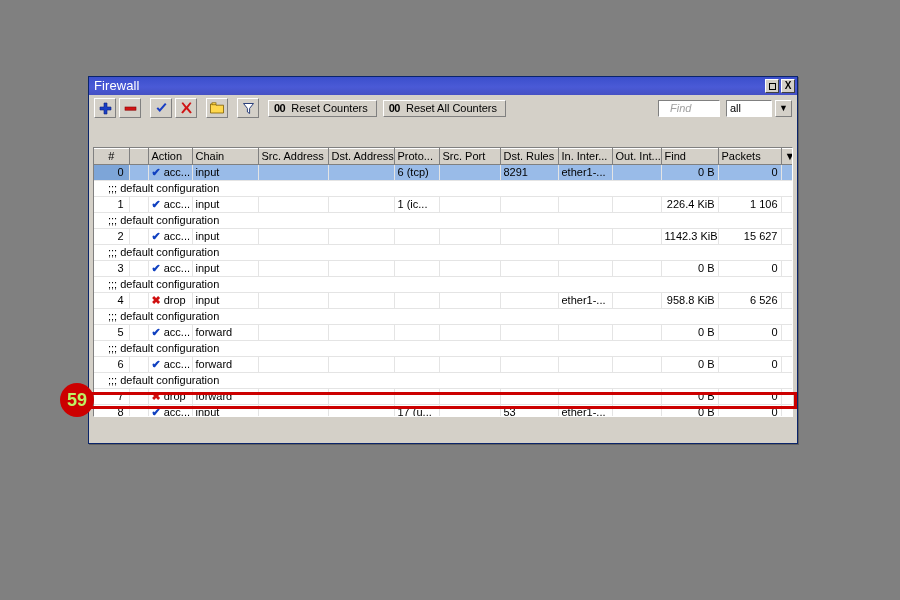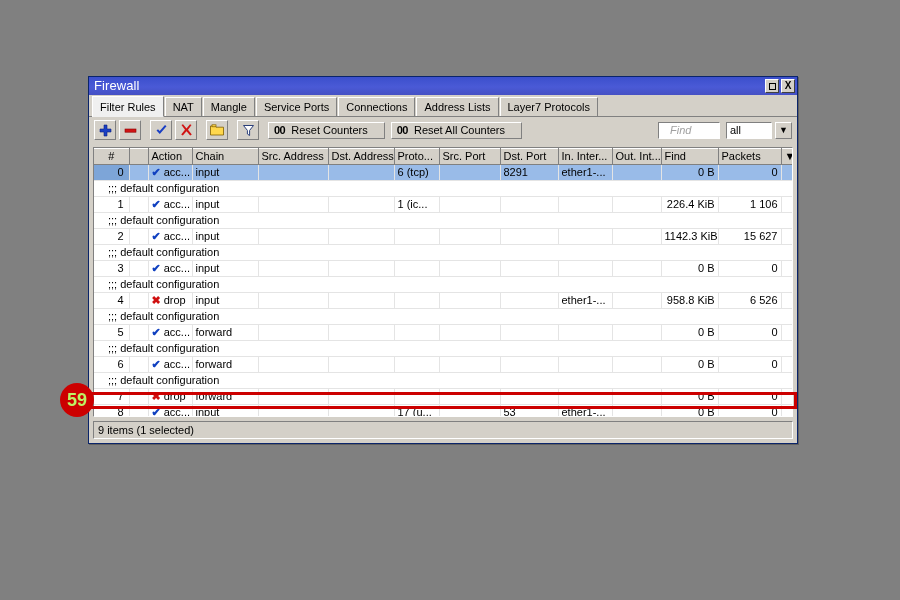--- a/index.html
+++ b/index.html
@@ -118,21 +118,21 @@
   }
   .tbtn.gap { margin-left: 6px; }
   .wide-btn {
     height: 17px;
     background: #d4d0c8;
     border: 1px solid #ffffff;
     border-right-color: #808080;
     border-bottom-color: #808080;
     box-sizing: border-box;
     display: flex; align-items: center;
-    padding: 0 16px 0 5px;
+    padding: 0 8px 0 5px;
     font-size: 11px;
     margin-left: 6px;
     white-space: nowrap;
     cursor: default;
   }
   .wide-btn .oo {
     font-weight: bold;
     font-size: 11px;
     margin-right: 6px;
     letter-spacing: -0.5px;
@@ -291,29 +291,20 @@
       <div class="title-buttons">
         <div class="tb-btn">
           <span class="sq"></span>
         </div>
         <div class="tb-btn">
           <span class="xg">X</span>
         </div>
       </div>
     </div>
 
-    <div class="tabbar">
-      <div class="tab active">Filter Rules</div>
-      <div class="tab">NAT</div>
-      <div class="tab">Mangle</div>
-      <div class="tab">Service Ports</div>
-      <div class="tab">Connections</div>
-      <div class="tab">Address Lists</div>
-      <div class="tab">Layer7 Protocols</div>
-    </div>
 
     <div class="toolbar">
       <div class="tbtn">
         <svg width="13" height="13" viewBox="0 0 13 13">
           <path d="M5 1 H8 V5 H12 V8 H8 V12 H5 V8 H1 V5 H5 Z" fill="#1a3fc4" stroke="#0a1f80" stroke-width="0.6"></path>
         </svg>
       </div>
       <div class="tbtn">
         <svg width="13" height="13" viewBox="0 0 13 13">
           <rect x="1" y="5" width="11" height="3.2" fill="#d01414" stroke="#8a0000" stroke-width="0.6"></rect>
@@ -378,21 +369,21 @@
         <thead>
           <tr>
             <th class="num">#</th>
             <th></th>
             <th>Action</th>
             <th>Chain</th>
             <th>Src. Address</th>
             <th>Dst. Address</th>
             <th>Proto...</th>
             <th>Src. Port</th>
-            <th>Dst. Port</th>
+            <th>Dst. Rules</th>
             <th>In. Inter...</th>
             <th>Out. Int...</th>
             <th>Find</th>
             <th>Packets</th>
             <th class="arrowcol">▼</th>
           </tr>
         </thead>
         <tbody id="table-body">
             <tr class="datarow selected">
               <td class="c-num">0</td>
@@ -601,19 +592,18 @@
               <td>ether1-...</td>
               <td></td>
               <td class="c-bytes">0 B</td>
               <td class="c-packets">0</td>
               <td></td>
             </tr>
           </tbody>
       </table>
     </div>
 
-    <div class="statusbar">9 items (1 selected)</div>
   </div>
 
   <div class="redbox"></div>
   <div class="badge">59</div>
 
 </div>
 
 </body></html>

